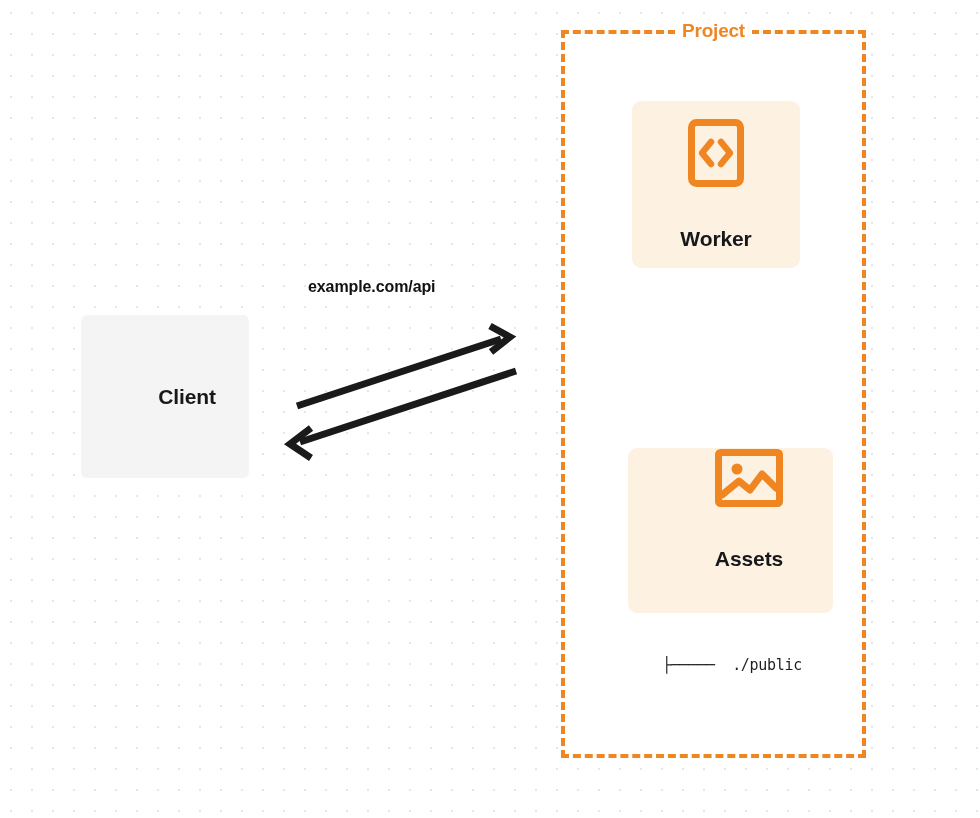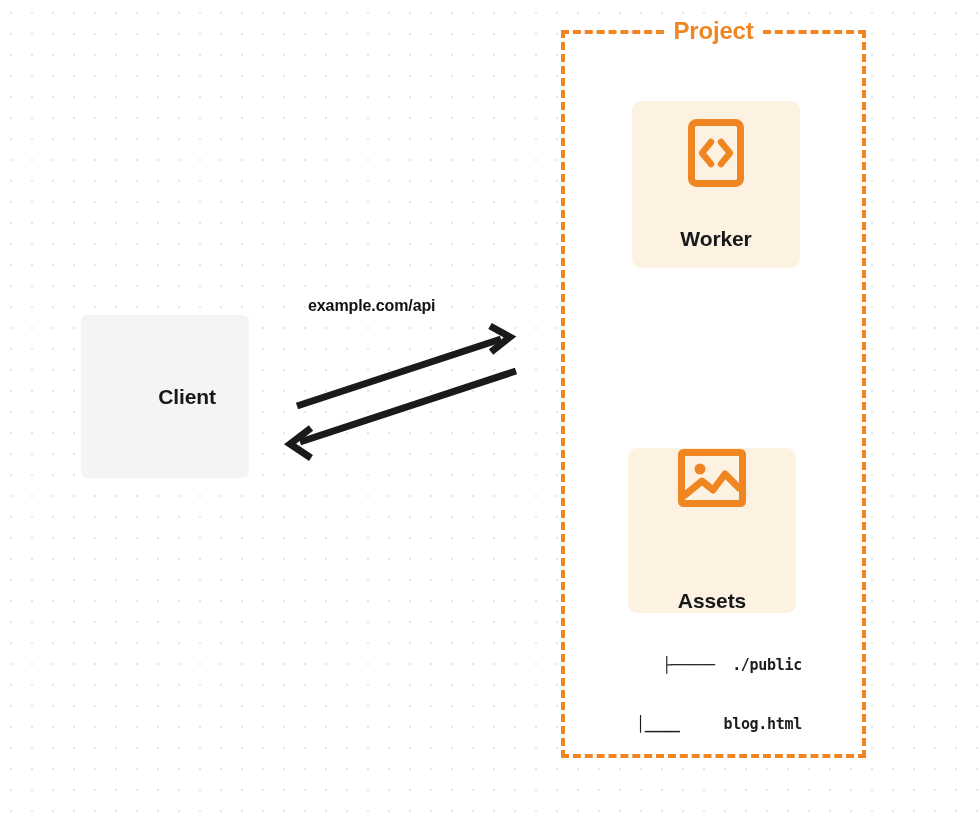--- a/index.html
+++ b/index.html
@@ -52,21 +52,21 @@
     position: absolute;
     left: 0;
     top: 0;
     width: 980px;
     height: 818px;
     pointer-events: none;
   }
   .edge-label {
     position: absolute;
     left: 308px;
-    top: 297px;
+    top: 278px;
     font-size: 16px;
     font-weight: bold;
     color: #101113;
     letter-spacing: -0.1px;
     white-space: nowrap;
   }
 
   
   .project-box {
     position: absolute;
@@ -82,21 +82,21 @@
     position: absolute;
     left: 561px;
     top: 19px;
     width: 305px;
     text-align: center;
   }
   .project-title span {
     display: inline-block;
     background: #ffffff;
     padding: 0 7px;
-    font-size: 24px;
+    font-size: 19px;
     font-weight: bold;
     color: #f08622;
     letter-spacing: -0.2px;
     line-height: 23px;
   }
 
   
   .card {
     position: absolute;
     background: #fdf1e2;
@@ -111,21 +111,22 @@
     top: 101px;
     width: 168px;
     height: 167px;
     justify-content: center;
   }
   .card-assets {
     left: 628px;
     top: 448px;
     width: 168px;
     height: 165px;
-    justify-content: space-between;
+    justify-content: flex-start;
+    padding-left: 37px;
   }
   .card-icon {
     display: block;
     margin-bottom: 14px;
   }
   .card-label {
     font-size: 21px;
     font-weight: bold;
     color: #17181a;
     letter-spacing: -0.1px;
@@ -140,21 +141,20 @@
     text-align: right;
     font-family: "DejaVu Sans Mono", monospace;
     font-size: 15px;
     line-height: 19.5px;
     color: #1c1d1f;
     white-space: pre;
     font-weight: 500;
   }
   .file-tree div {
     letter-spacing: -0.3px;
-    font-weight: bold;
   }
 </style>
 </head>
 <body>
 
 <div id="canvas">
 
   <div class="client-box">
     <span class="client-label">Client</span>
   </div>
@@ -194,17 +194,16 @@
         <rect x="4.5" y="4.5" width="61" height="51" rx="2" stroke="#f08622" stroke-width="7"></rect>
         <circle cx="23" cy="21" r="5.5" fill="#f08622"></circle>
         <polyline points="8,47 25,33 36,42 48,26 62,40" fill="none" stroke="#f08622" stroke-width="7" stroke-linecap="round" stroke-linejoin="round"></polyline>
       </svg>
     </span>
     <span class="card-label">Assets</span>
   </div>
 
   <div class="file-tree">
     <div>├─────  ./public</div>
-    <div>│____     blog.html</div>
     
   </div>
 
 </div>
 
 </body></html>

